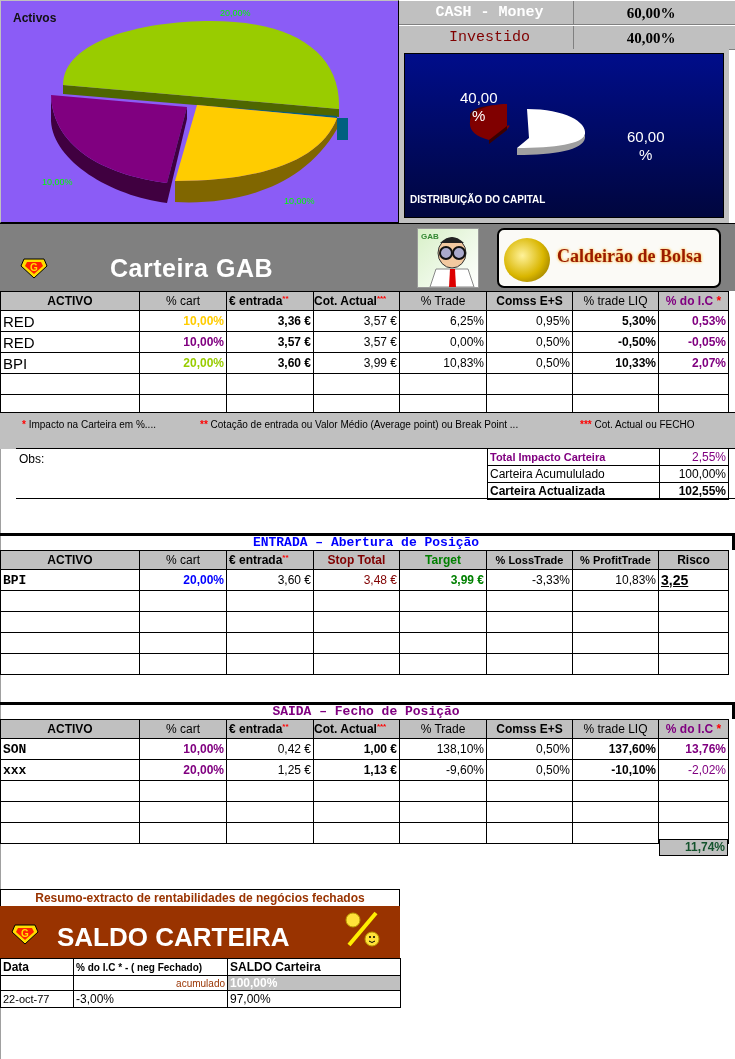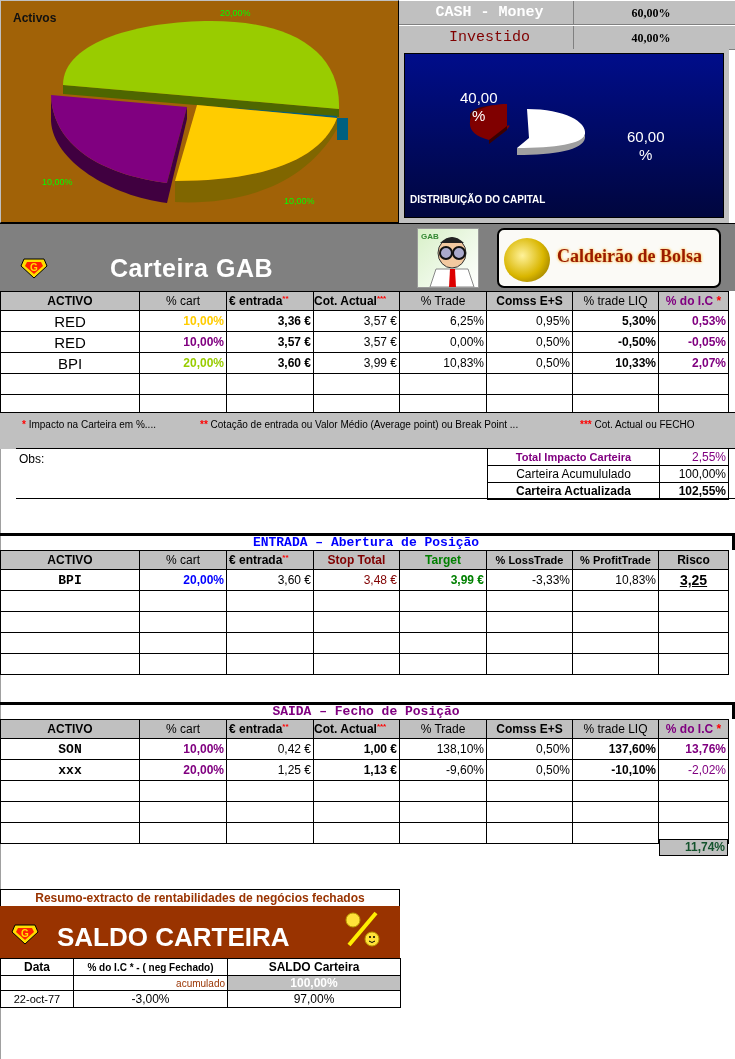--- a/index.html
+++ b/index.html
@@ -2,51 +2,51 @@
 <html><head>
 <meta charset="utf-8">
 <style>
   * { box-sizing: border-box; margin: 0; padding: 0; }
   body { width: 735px; height: 1059px; background: #ffffff; position: relative; overflow: hidden;
          font-family: "Liberation Sans", sans-serif; font-size: 12px; color: #000; }
   .abs { position: absolute; }
   .leftline { position:absolute; left:0; top:0; width:1px; height:1059px; background:#a0a0a0; }
 
   
-  #chart1 { left:0; top:0; width:399px; height:223px; background:#a16207; border:1px solid #000; border-left-color:#c0c0c0; border-top-color:#c0c0c0;}
+  #chart1 { left:0; top:0; width:399px; height:223px; background:#8b5cf6; border:1px solid #000; border-left-color:#c0c0c0; border-top-color:#c0c0c0;}
   #chart1 .title { position:absolute; left:12px; top:10px; font-weight:bold; font-size:12px; color:#111; }
   .lbl-green { position:absolute; color:#00ff00; font-size:9px; }
 
   
   .cashrow { position:absolute; left:399px; width:336px; height:24px; background:#c0c0c0; border-bottom:1px solid #808080;}
   .cashrow .k { position:absolute; left:0; top:0; width:175px; height:24px; border-right:1px solid #808080; text-align:center;
                 font-family:"Liberation Mono", monospace; font-weight:bold; font-size:15px; line-height:24px;padding-left:7px; }
   .cashrow .v { position:absolute; left:176px; top:0; width:152px; height:24px; text-align:center; font-family:"Liberation Serif", serif;
-                font-weight:bold; font-size:12px; line-height:24px; }
+                font-weight:bold; font-size:15px; line-height:24px; }
   #chart2wrap { left:399px; top:49px; width:330px; height:175px; background:#c0c0c0; }
   #chart2 { position:absolute; left:5px; top:4px; width:320px; height:165px; border:1px solid #000;
             background: linear-gradient(#000d8a, #00063e); }
   #chart2 .t { position:absolute; left:5px; bottom:12px; color:#fff; font-weight:bold; font-size:10px; }
   #chart2 .pl { position:absolute; color:#fff; font-size:15px; text-align:center; line-height:18px; }
 
   
   #banner { left:0; top:223px; width:735px; height:68px; background:#808080; border-top:1px solid #000; }
   #banner .name { position:absolute; left:110px; top:30px; font-size:25px; font-weight:bold; color:#fff; letter-spacing:0.5px; }
   .glogo { position:absolute; width:28px; height:22px; }
   #binoc { position:absolute; left:417px; top:4px; width:62px; height:60px; background:linear-gradient(135deg,#d8f0c8,#ffffff); border:1px solid #999; }
   #caldeirao { position:absolute; left:497px; top:4px; width:224px; height:60px; background:#fbfaf6; border:2px solid #000; border-radius:7px; }
   #caldeirao .ct { position:absolute; left:58px; top:16px; font-family:"Liberation Serif", serif; font-weight:bold; font-size:18px; color:#9a1a00; text-shadow:0 0 3px #ffb000; }
   #caldeirao .pot { position:absolute; left:5px; top:8px; width:46px; height:44px; border-radius:50%; background:radial-gradient(circle at 40% 40%, #fff29a, #d9b600 55%, #7a6000); }
 
   
   table.grid { position:absolute; border-collapse:collapse; table-layout:fixed; }
   table.grid td { border:1px solid #000; height:21px; padding:0 2px; font-size:12px; white-space:nowrap; overflow:hidden; }
   table.grid tr.hdr td { background:#c0c0c0; font-weight:bold; text-align:center; height:19px; font-size:12px; }
   .r { text-align:right; }
-  .c { text-align:center;margin-left:35px; }
+  .c { text-align:left;margin-left:35px; }
   .b { font-weight:bold; }
   .star { color:#ff0000; font-size:8px; vertical-align:top; }
   .purple { color:#800080; }
   .mono { font-family:"Liberation Mono", monospace; }
 
   #notes { left:0; top:412px; width:735px; height:37px; background:#c0c0c0; border-top:1px solid #000; font-size:10px; }
   #notes span { position:absolute; top:6px; }
   #obs { left:0; top:448px; width:735px; height:51px; border-top:1px solid #000; border-bottom:1px solid #000;margin-left:16px;}
   #obs .o { position:absolute; left:3px; top:3px; font-size:12px; }
 

